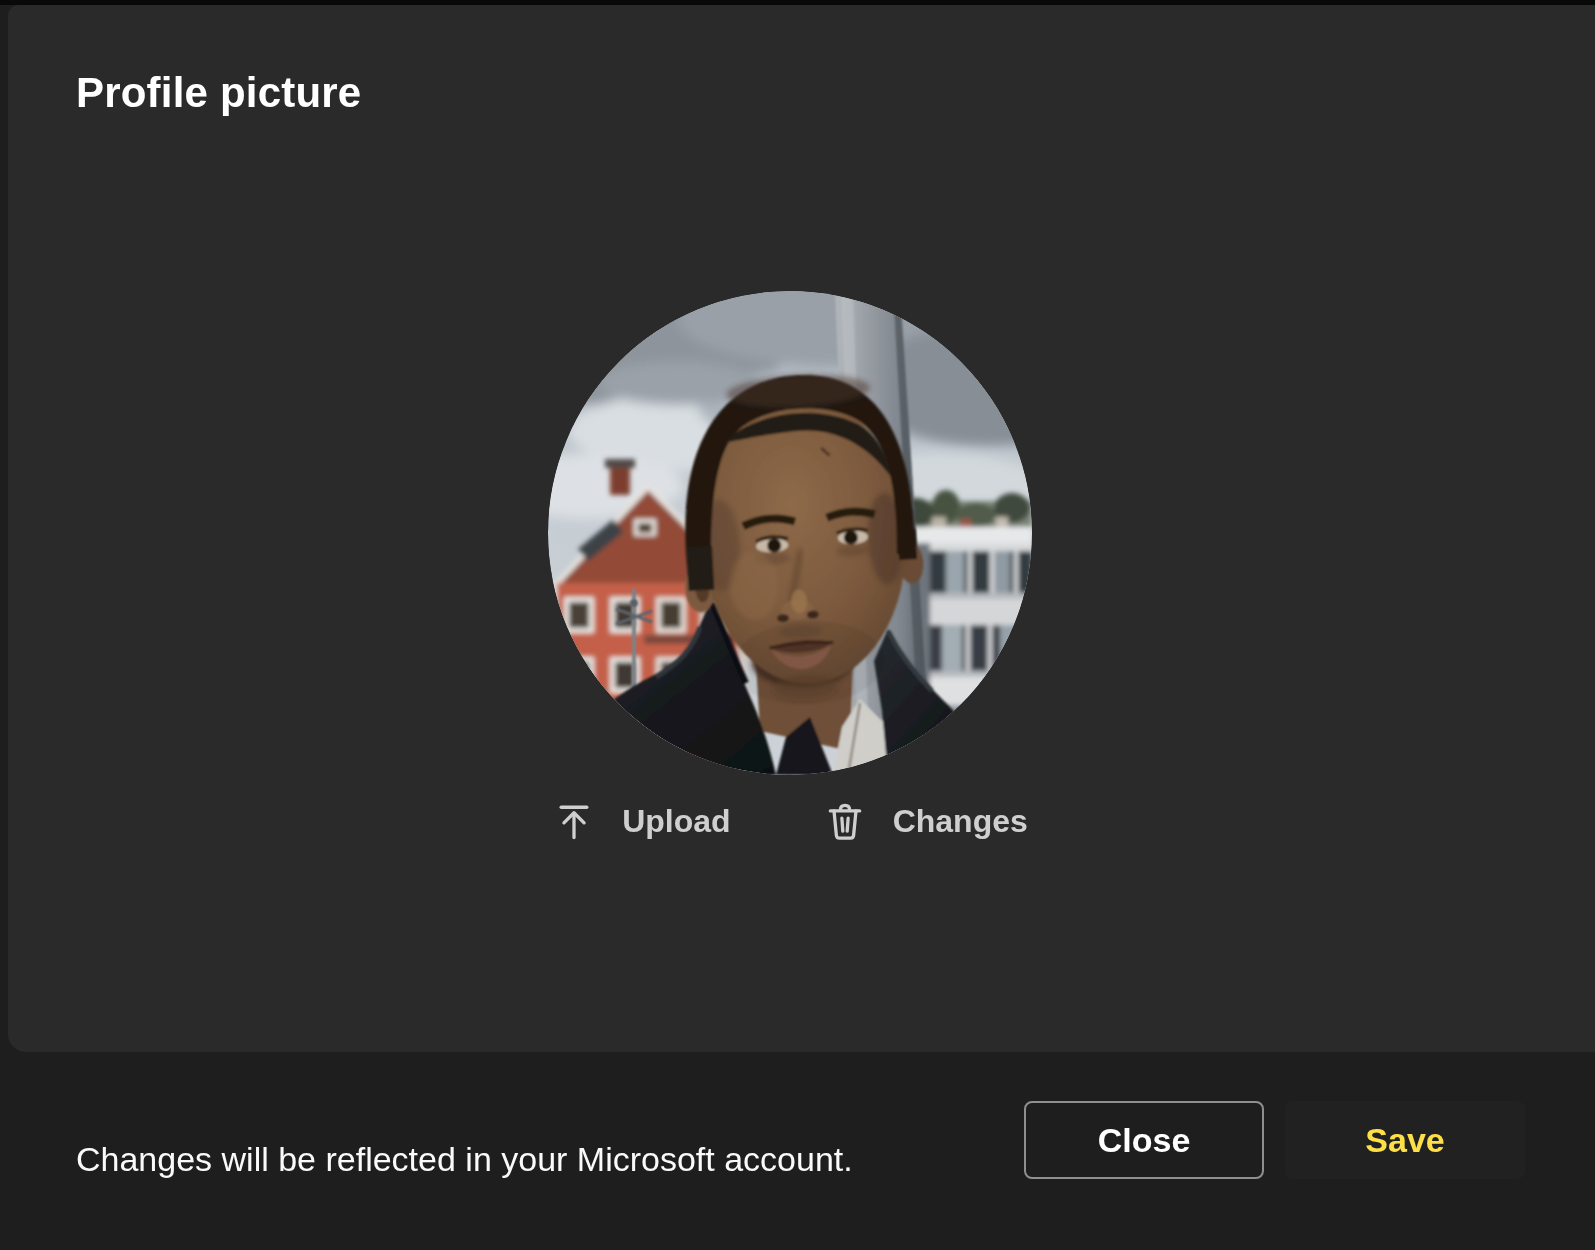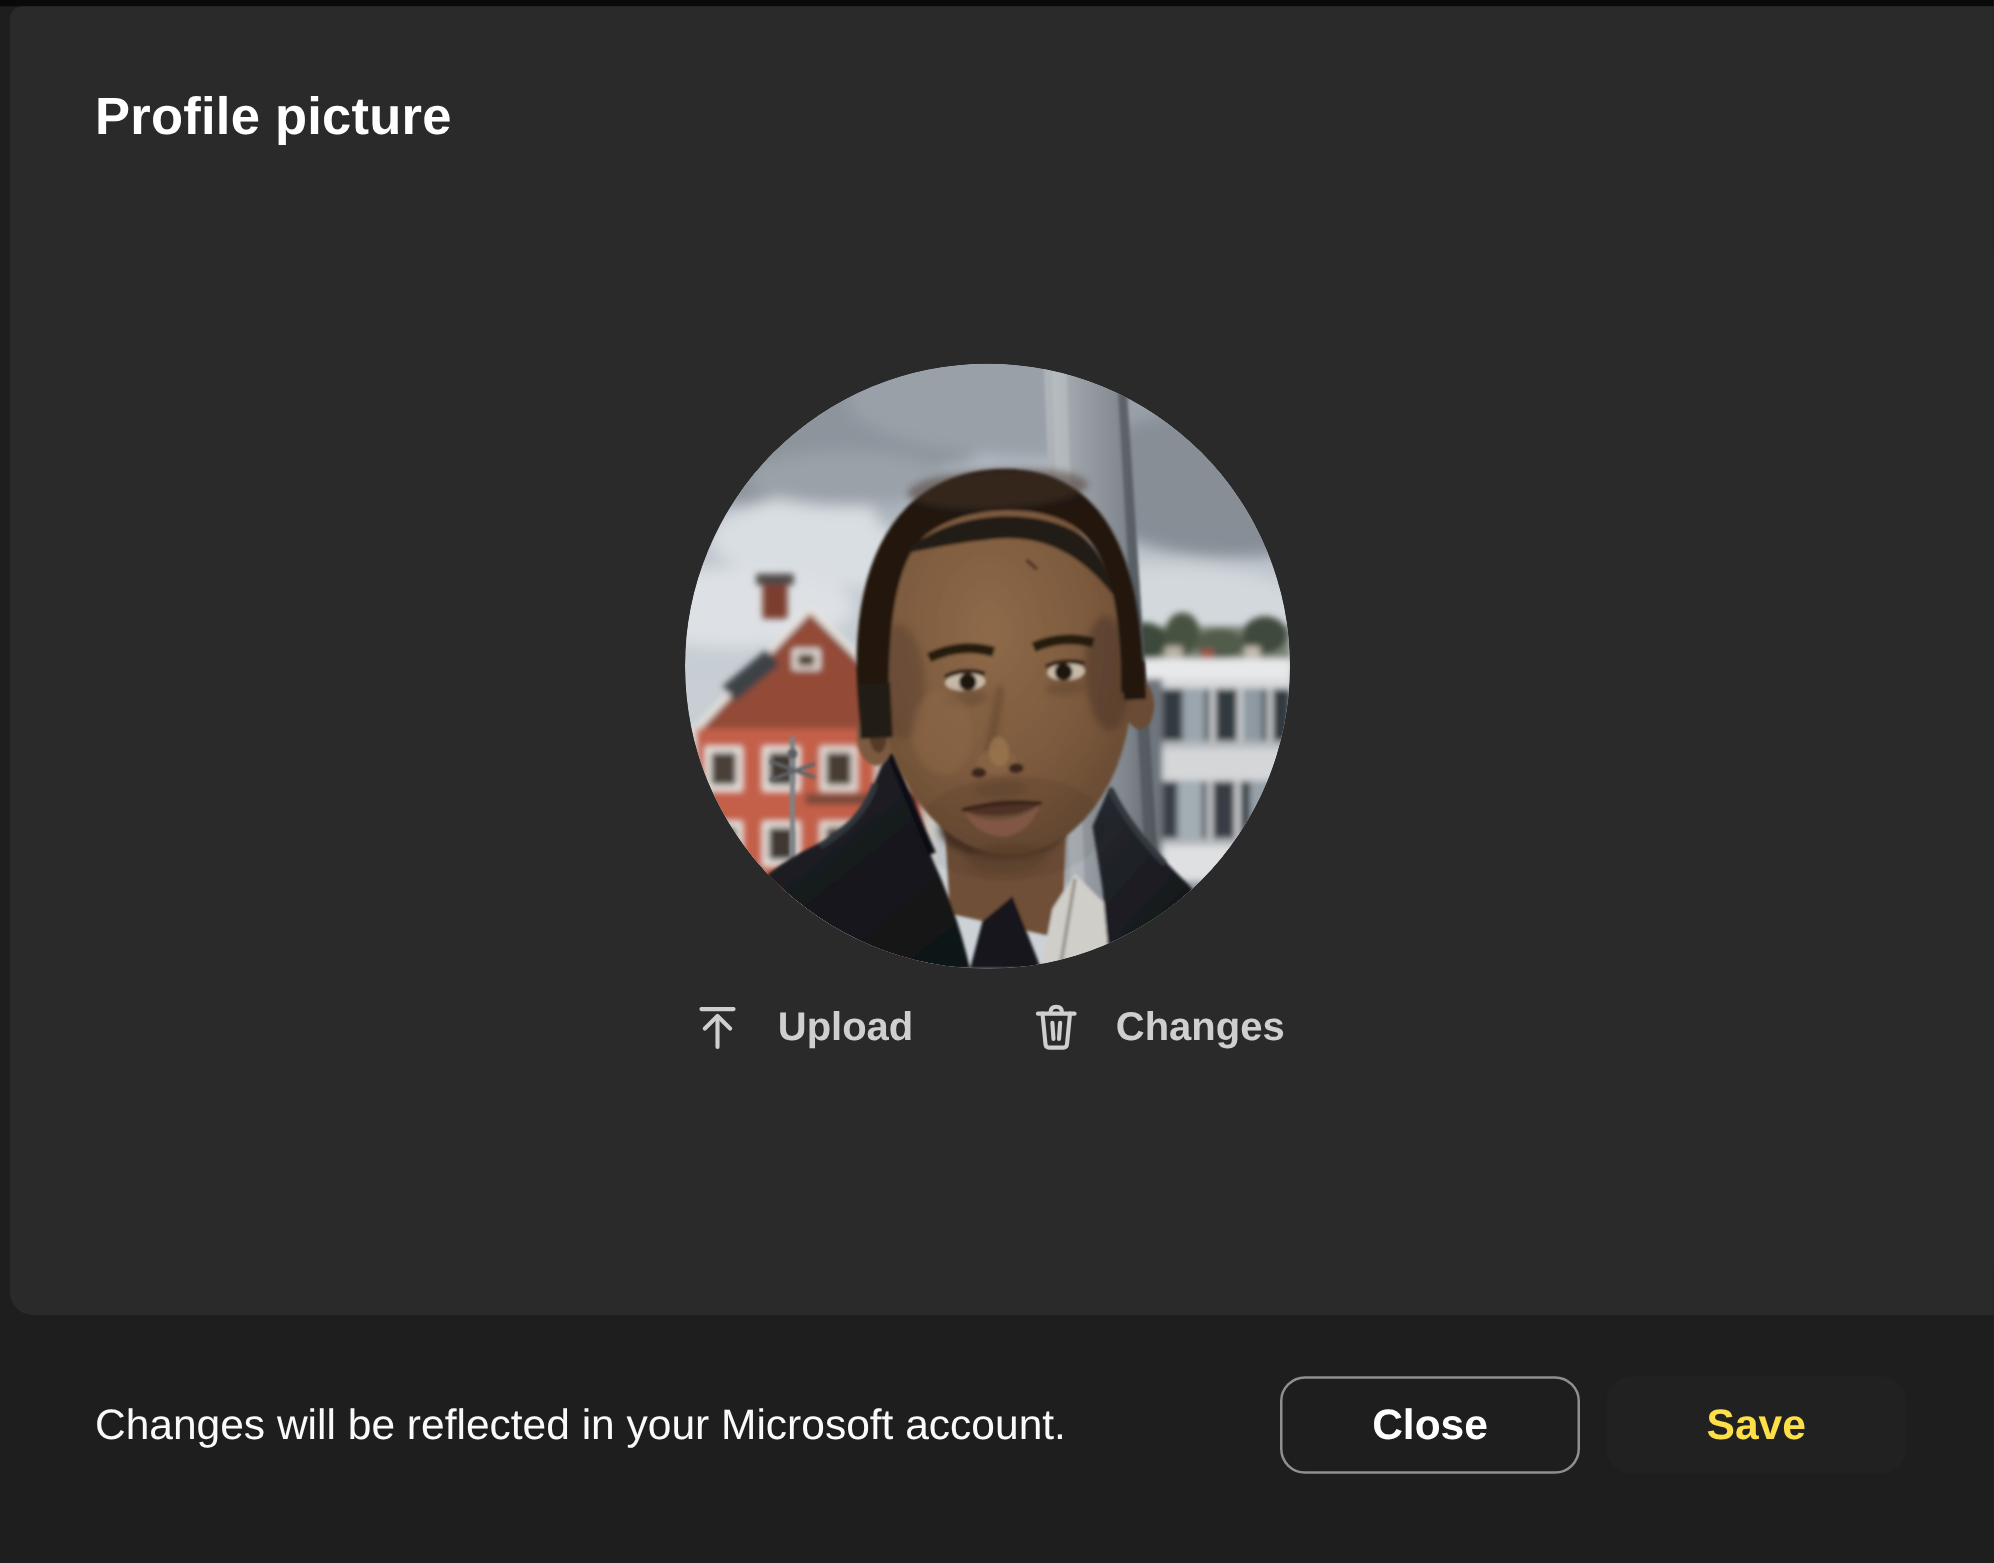--- a/index.html
+++ b/index.html
@@ -29,25 +29,25 @@
   }
   .action-btn {
     display:flex; align-items:center; gap:26px;
     background:none; border:none; padding:4px 2px;
     color:#cfcfcf; font-size:32px; font-weight:600; font-family:inherit;
     cursor:pointer; line-height:1;
   }
   .action-btn svg { width:44px; height:44px; display:block; }
   .footer {
     position:absolute; left:68px; top:1096px; width:1449px; height:78px;
-    display:flex; align-items:center;
+    display:flex; align-items:flex-end;
   }
   .footer-note { flex:1; font-size:34px; color:#fafafa; }
   .btn {
-    width:240px; height:78px; border-radius:20px; box-sizing:border-box;
+    width:240px; height:78px; border-radius:8px; box-sizing:border-box;
     font-size:34px; font-weight:600; font-family:inherit;
     display:flex; align-items:center; justify-content:center; line-height:1;
   }
   .btn-close { background:transparent; border:2px solid #8f8f8f; color:#ffffff; margin-right:21px; cursor:pointer; }
   .btn-save  { background:#212121; border:none; color:#fde047; cursor:default; }
 </style>
 </head>
 <body>
 
 <div class="top-edge"></div>

